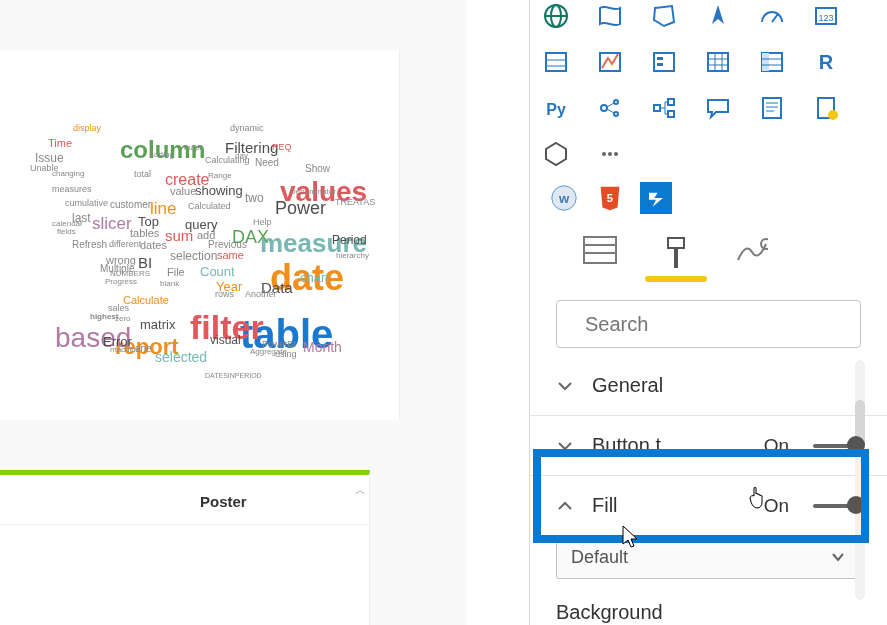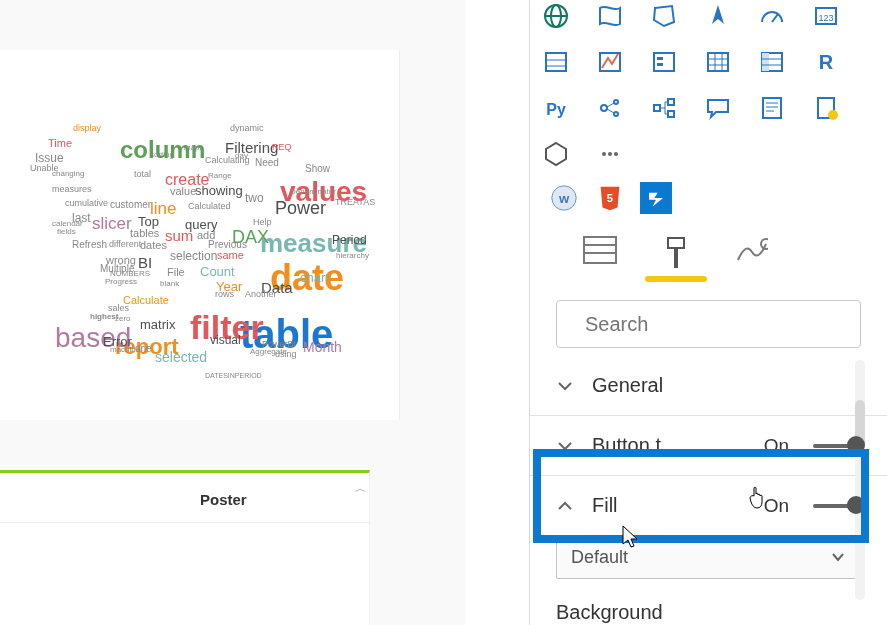--- a/index.html
+++ b/index.html
@@ -1,21 +1,21 @@
 <!DOCTYPE html>
 <html><head>
 <meta charset="utf-8">
 <style>
 *{box-sizing:border-box;margin:0;padding:0;font-family:"Segoe UI",Arial,sans-serif}
 body{width:887px;height:625px;overflow:hidden;background:#fff;position:relative}
 .canvas{position:absolute;left:0;top:0;width:466px;height:625px;background:#f9f9f9}
 .viz{position:absolute;left:0;top:50px;width:400px;height:370px;background:#fff;overflow:hidden;border-right:1px solid #eee}
 .cloud{position:relative;width:360px;height:260px;margin:50px 10px}
 .cloud span{position:absolute;white-space:nowrap;line-height:1}
-.table-viz{position:absolute;left:0;top:470px;width:370px;height:155px;background:#fff;border-top:3px solid #84cc16;border-right:1px solid #eee}
+.table-viz{position:absolute;left:0;top:470px;width:370px;height:155px;background:#fff;border-top:5px solid #84cc16;border-right:1px solid #eee}
 .thdr{padding:18px 0 14px 200px;font-weight:600;font-size:15px;color:#333;border-bottom:1px solid #eee}
 .trow{padding:10px 0 10px 200px;font-size:13px;color:#444}
 .tscroll{position:absolute;right:2px;top:8px;width:12px;font-size:11px;color:#888;cursor:pointer}
 .panel{position:absolute;right:0;top:0;width:358px;height:625px;background:#fff;border-left:1px solid #d8d8d8}
 .gallery{display:flex;flex-wrap:wrap;padding:0 10px;gap:14px 22px}
 .vicon{width:32px;height:32px;display:flex;align-items:center;justify-content:center;cursor:pointer}
 .vicon svg{width:28px;height:28px}
 .cvrow{display:flex;gap:14px;padding:12px 18px 4px 18px;align-items:center}
 .cvicon{width:32px;height:32px;display:flex;align-items:center;justify-content:center;border:1px solid transparent}
 .cvicon.sel{border:2px solid #0b7ad1}

